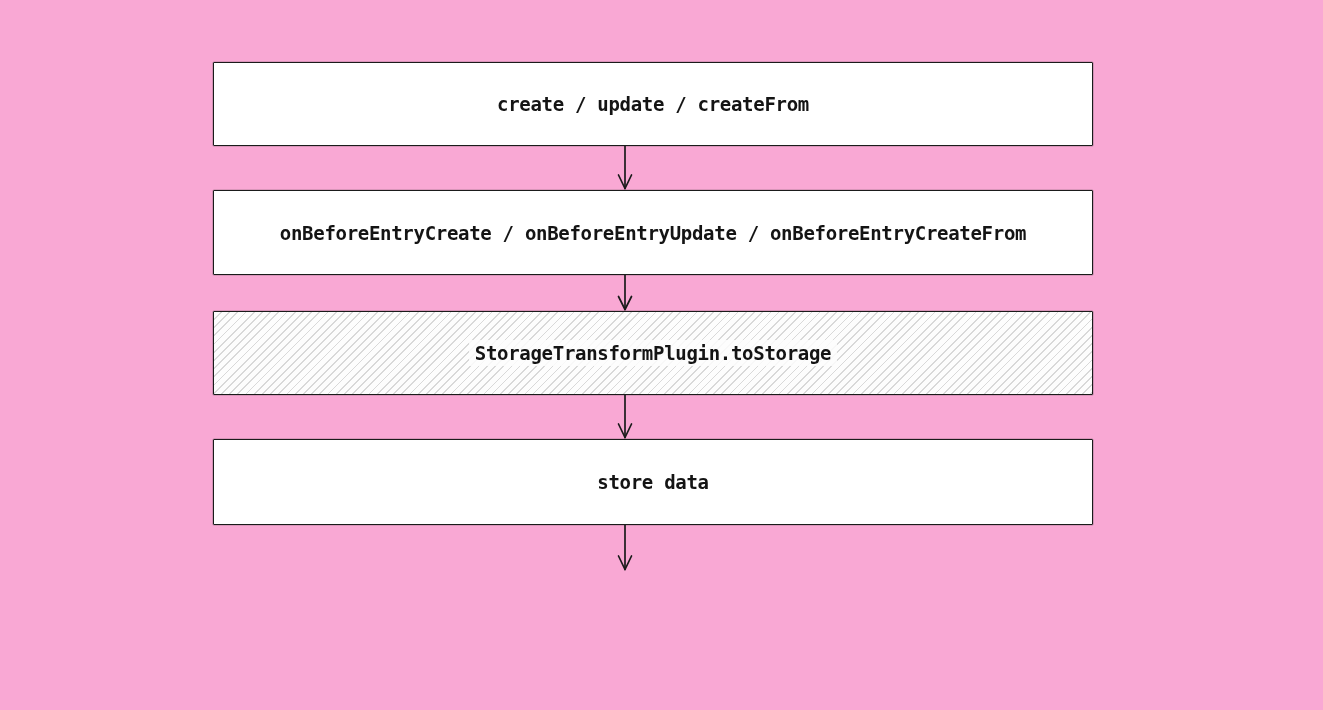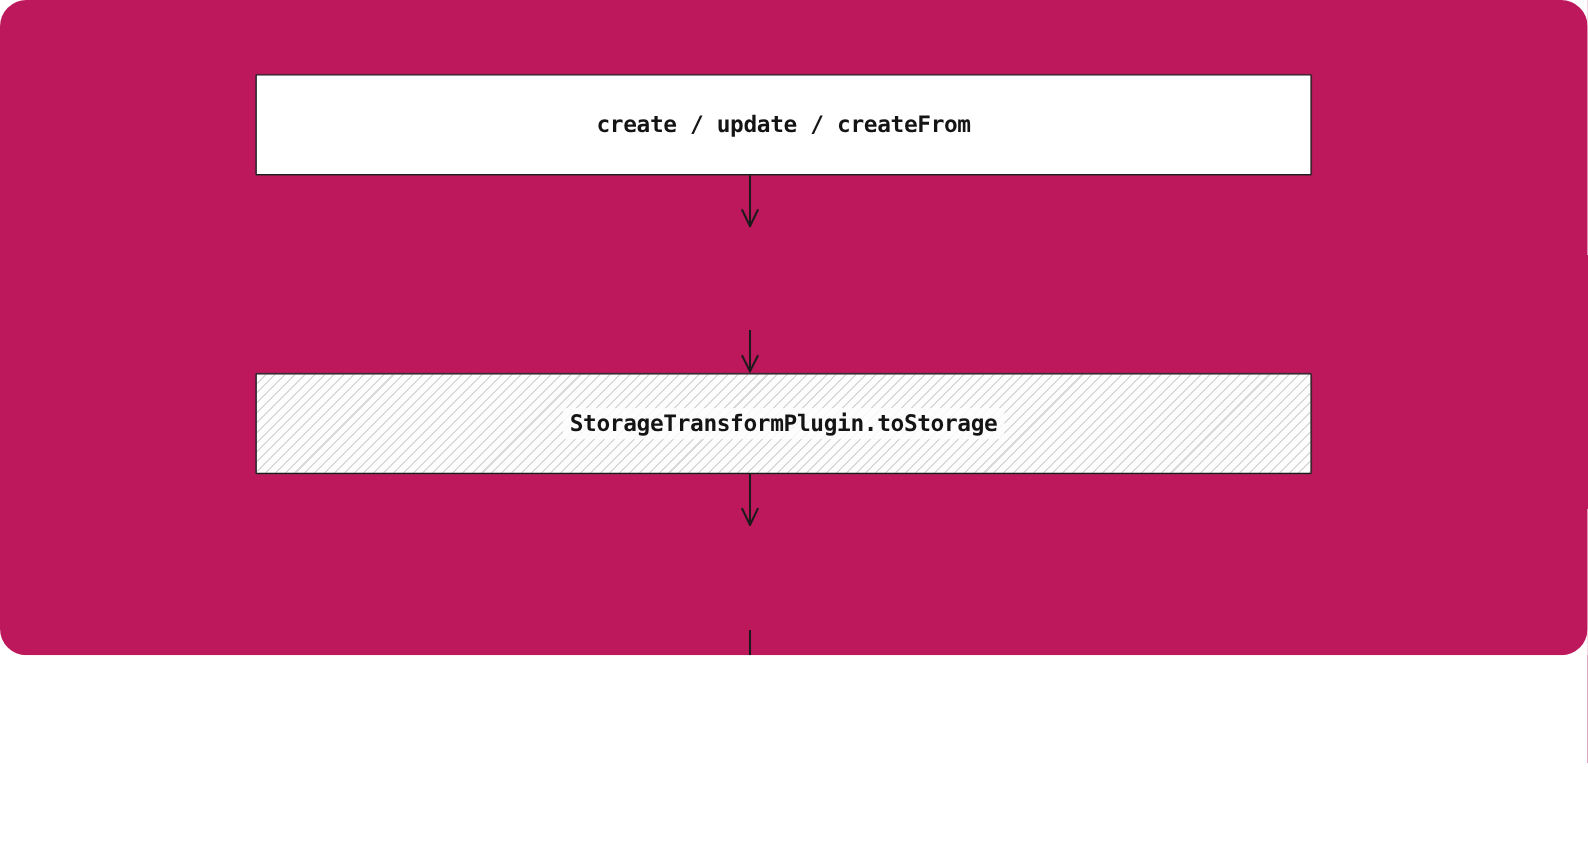--- a/index.html
+++ b/index.html
@@ -3,25 +3,24 @@
 <meta charset="utf-8">
 <style>
   html, body {
     margin: 0;
     padding: 0;
     background: #ffffff;
   }
   .canvas {
     position: relative;
     width: 1323px;
-    height: 546px;
-    background: #be185d;
+    height: 710px;
+    background: #f9a8d4;
     overflow: hidden;
     font-family: "DejaVu Sans Mono", "Liberation Mono", monospace;
-    border-radius: 22px;
   }
   .node {
     position: absolute;
     left: 213px;
     width: 880px;
     box-sizing: border-box;
     border: 1.8px solid #1b1b1b;
     border-radius: 1px;
     background: #ffffff;
     display: flex;
@@ -81,35 +80,41 @@
 
   <div class="node" id="node-0">
     <span class="node-label">create / update / createFrom</span>
   </div>
 
   <svg class="arrow" id="arrow-0" width="22" height="44" viewBox="0 0 22 44">
     <line x1="11" y1="0" x2="11" y2="42.5"></line>
     <polyline points="4.5,29 11,42.5 17.5,29"></polyline>
   </svg>
 
+  <div class="node" id="node-1">
+    <span class="node-label">onBeforeEntryCreate / onBeforeEntryUpdate / onBeforeEntryCreateFrom</span>
+  </div>
 
   <svg class="arrow" id="arrow-1" width="22" height="36" viewBox="0 0 22 36">
     <line x1="11" y1="0" x2="11" y2="34.5"></line>
     <polyline points="4.5,21.5 11,34.5 17.5,21.5"></polyline>
   </svg>
 
   <div class="node hatched" id="node-2">
     <span class="node-label">StorageTransformPlugin.toStorage</span>
   </div>
 
   <svg class="arrow" id="arrow-2" width="22" height="44" viewBox="0 0 22 44">
     <line x1="11" y1="0" x2="11" y2="42.5"></line>
     <polyline points="4.5,29 11,42.5 17.5,29"></polyline>
   </svg>
 
+  <div class="node" id="node-3">
+    <span class="node-label">store data</span>
+  </div>
 
   <svg class="arrow" id="arrow-3" width="22" height="46" viewBox="0 0 22 46">
     <line x1="11" y1="0" x2="11" y2="44.5"></line>
     <polyline points="4.5,31 11,44.5 17.5,31"></polyline>
   </svg>
 
 
 </div>
 
 </body></html>

